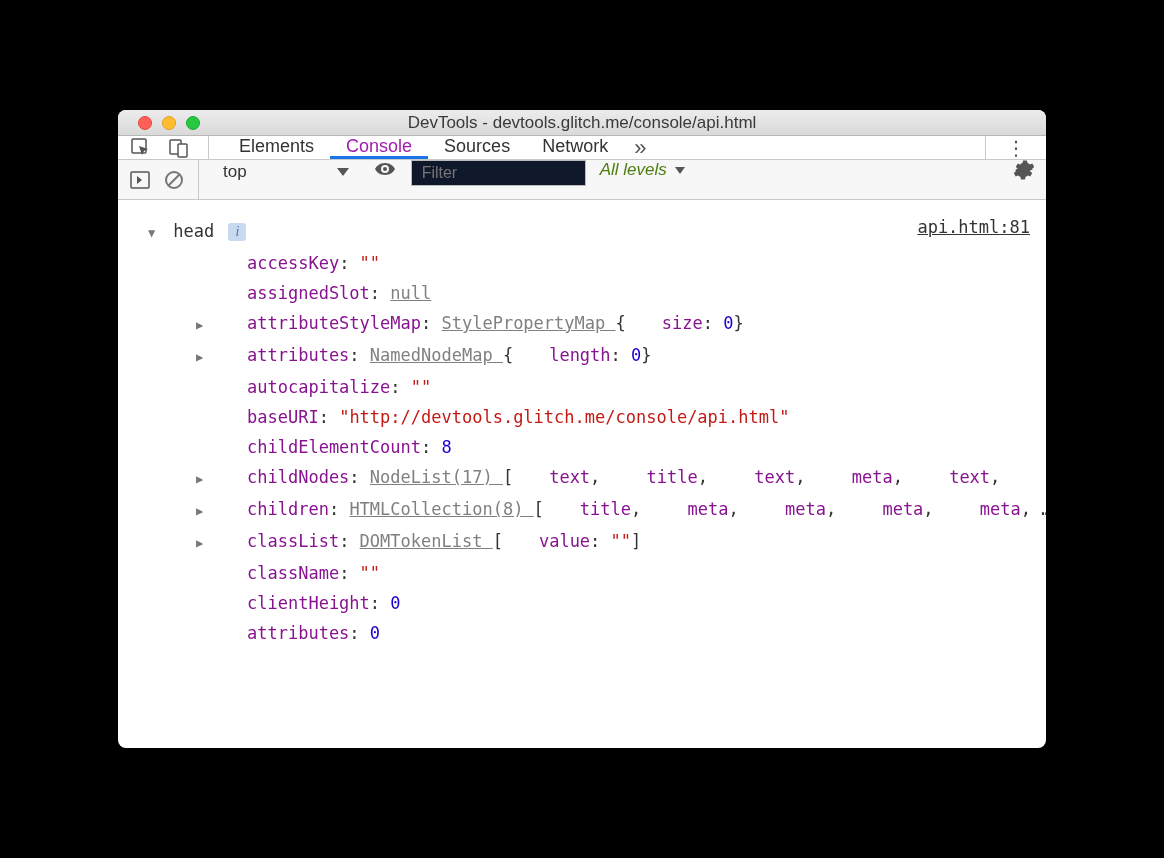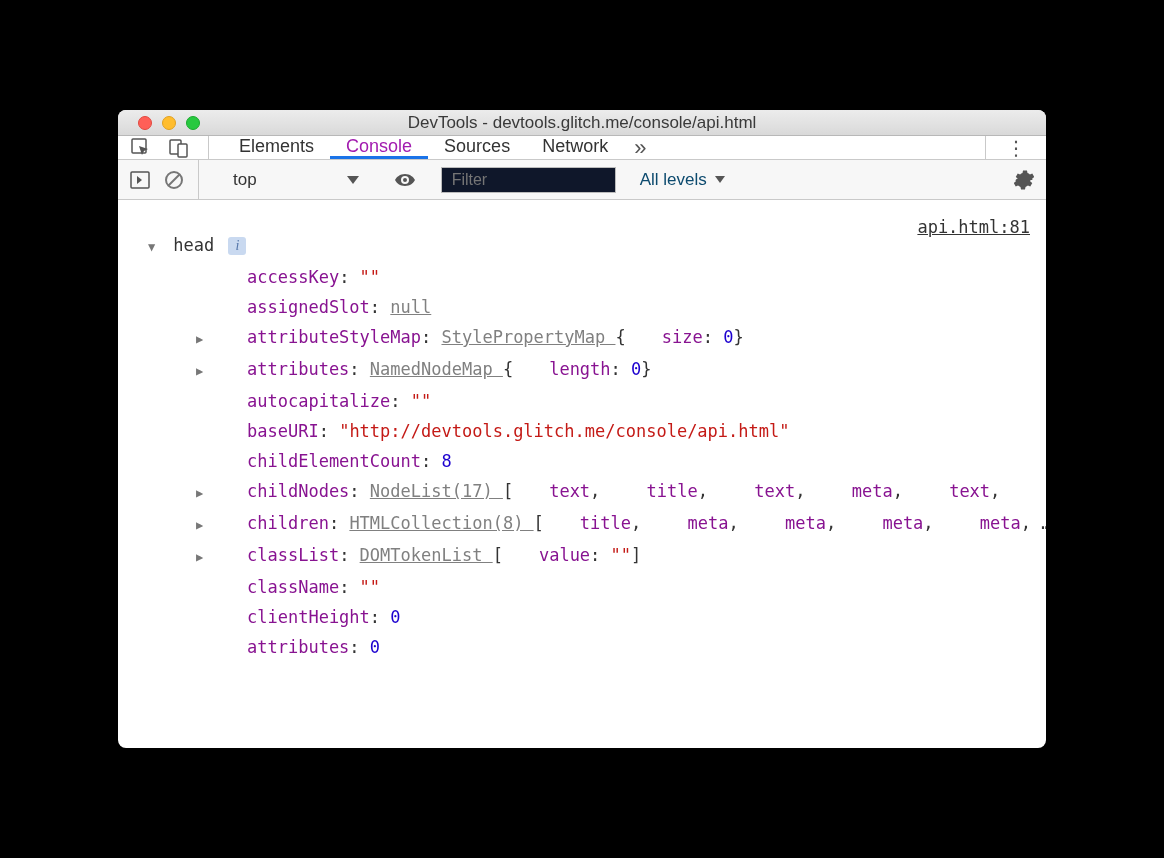--- a/index.html
+++ b/index.html
@@ -78,23 +78,23 @@
   height: 100%;
   padding-left: 14px;
   border-left: 1px solid #c9c9c9;
 }
 .dots { font-size: 20px; color: #555; padding: 0 6px; letter-spacing: 2px; }
 
 .filterbar {
   height: 40px;
   border-bottom: 1px solid #c9c9c9;
   display: flex;
-  align-items: center;
+  align-items: flex-start;
   padding: 0 12px;
-  gap: 24px;
+  gap: 14px;
   background: #f7f7f7;
 }
 .fb-group {
   display: flex; align-items: center; gap: 14px;
   padding-right: 14px; border-right: 1px solid #c9c9c9; height: 100%;
 }
 .context-select {
   display: flex; align-items: center; gap: 90px;
   padding: 2px 10px;
   font-size: 17px;
@@ -114,42 +114,42 @@
 }
 .filter-input {
   border: 1px solid #bbb;
   background: #0f172a;
   height: 26px;
   width: 175px;
   padding: 0 10px;
   font-size: 16px;
   color: #777;
 }
-.levels { display: flex; align-items: center; gap: 8px; font-size: 17px; color: #0c4a6e; }
+.levels { display: flex; align-items: center; gap: 8px; font-size: 17px; color: #4d7c0f; font-style: italic; }
 .gear { margin-left: auto; width:20px; color:#555; }
 
 .content {
   flex: 1;
   overflow: hidden;
   font-family: Menlo, Consolas, monospace;
   font-size: 17px;
   padding: 8px 10px 12px 30px;
   position: relative;
   color: #333;
 }
 .source-link {
   position: absolute;
   right: 16px;
   top: 17px;
   text-decoration: underline;
   color: #333;
   font-family: Menlo, Consolas, monospace;
 }
 .obj-row { line-height: 30px; white-space: nowrap; }
-.obj-header { margin-top: 22px; }
+.obj-header { margin-top: 8px; }
 .obj-children { margin-left: 48px; }
 .disclosure {
   display: inline-block;
   width: 12px;
   color: #777;
   font-size: 12px;
   margin-right: 3px;
 }
 .disclosure.down::before { content: "▼"; }
 .disclosure.right::before { content: "▶"; }

